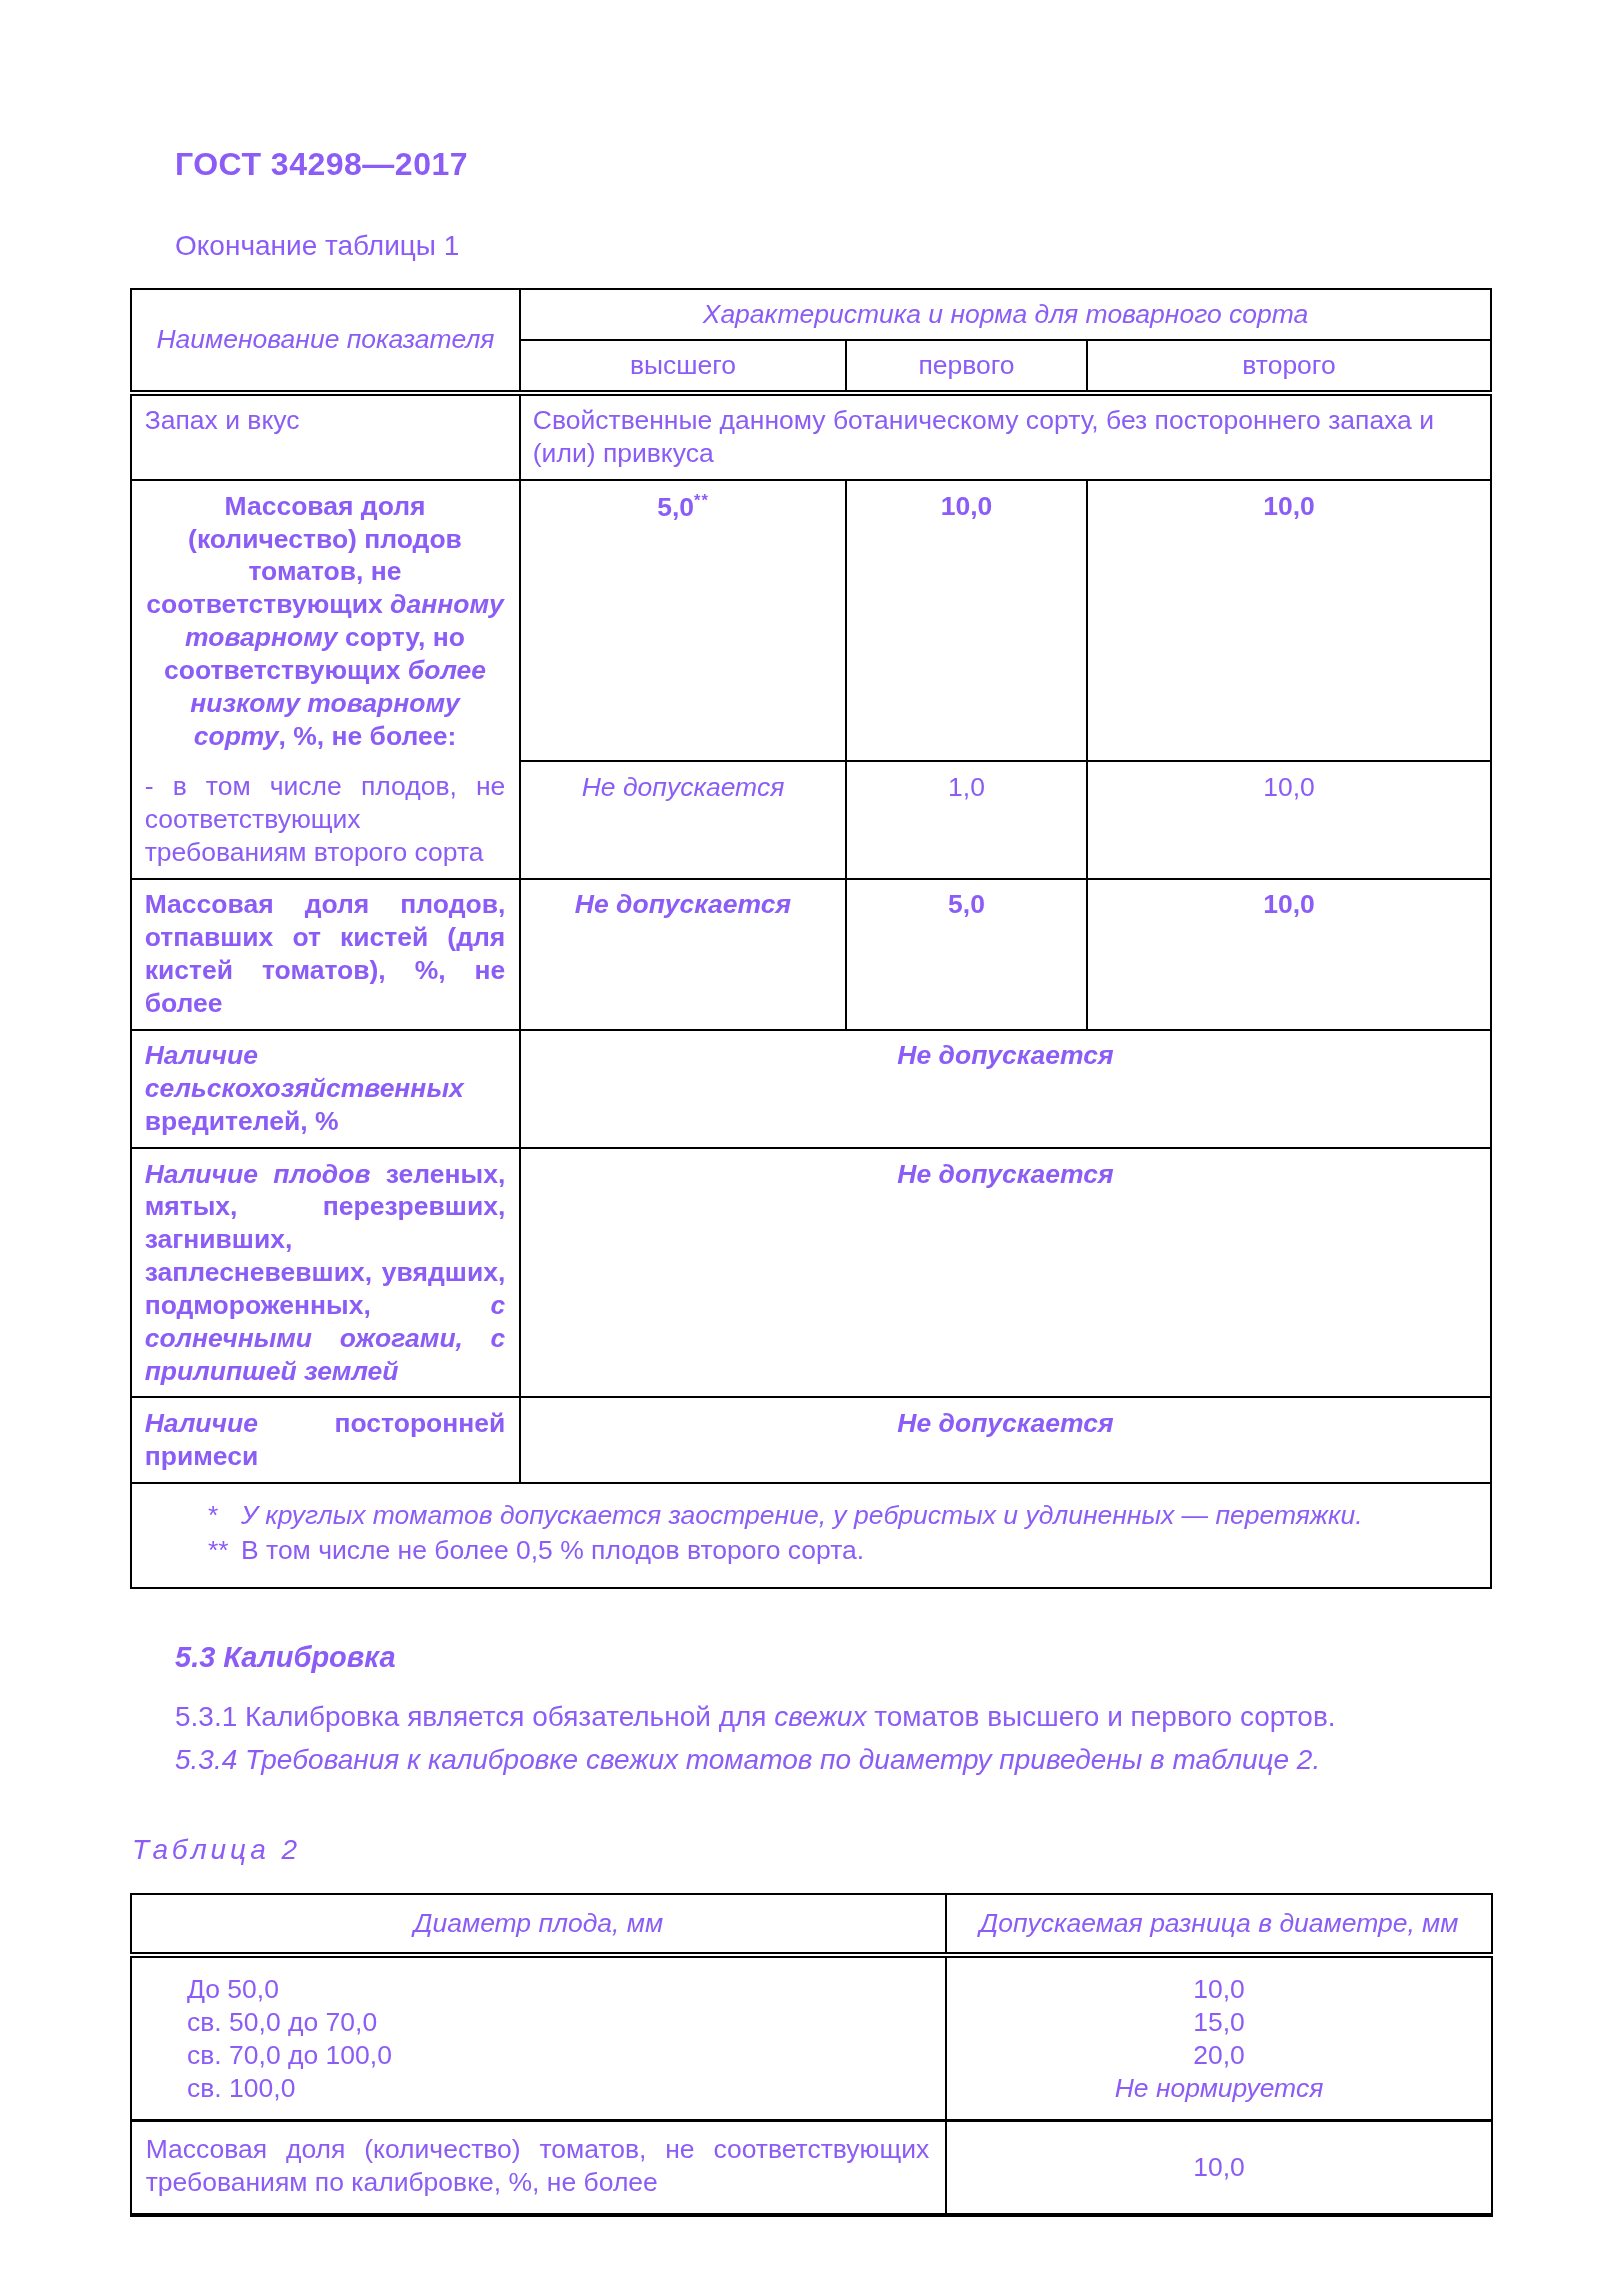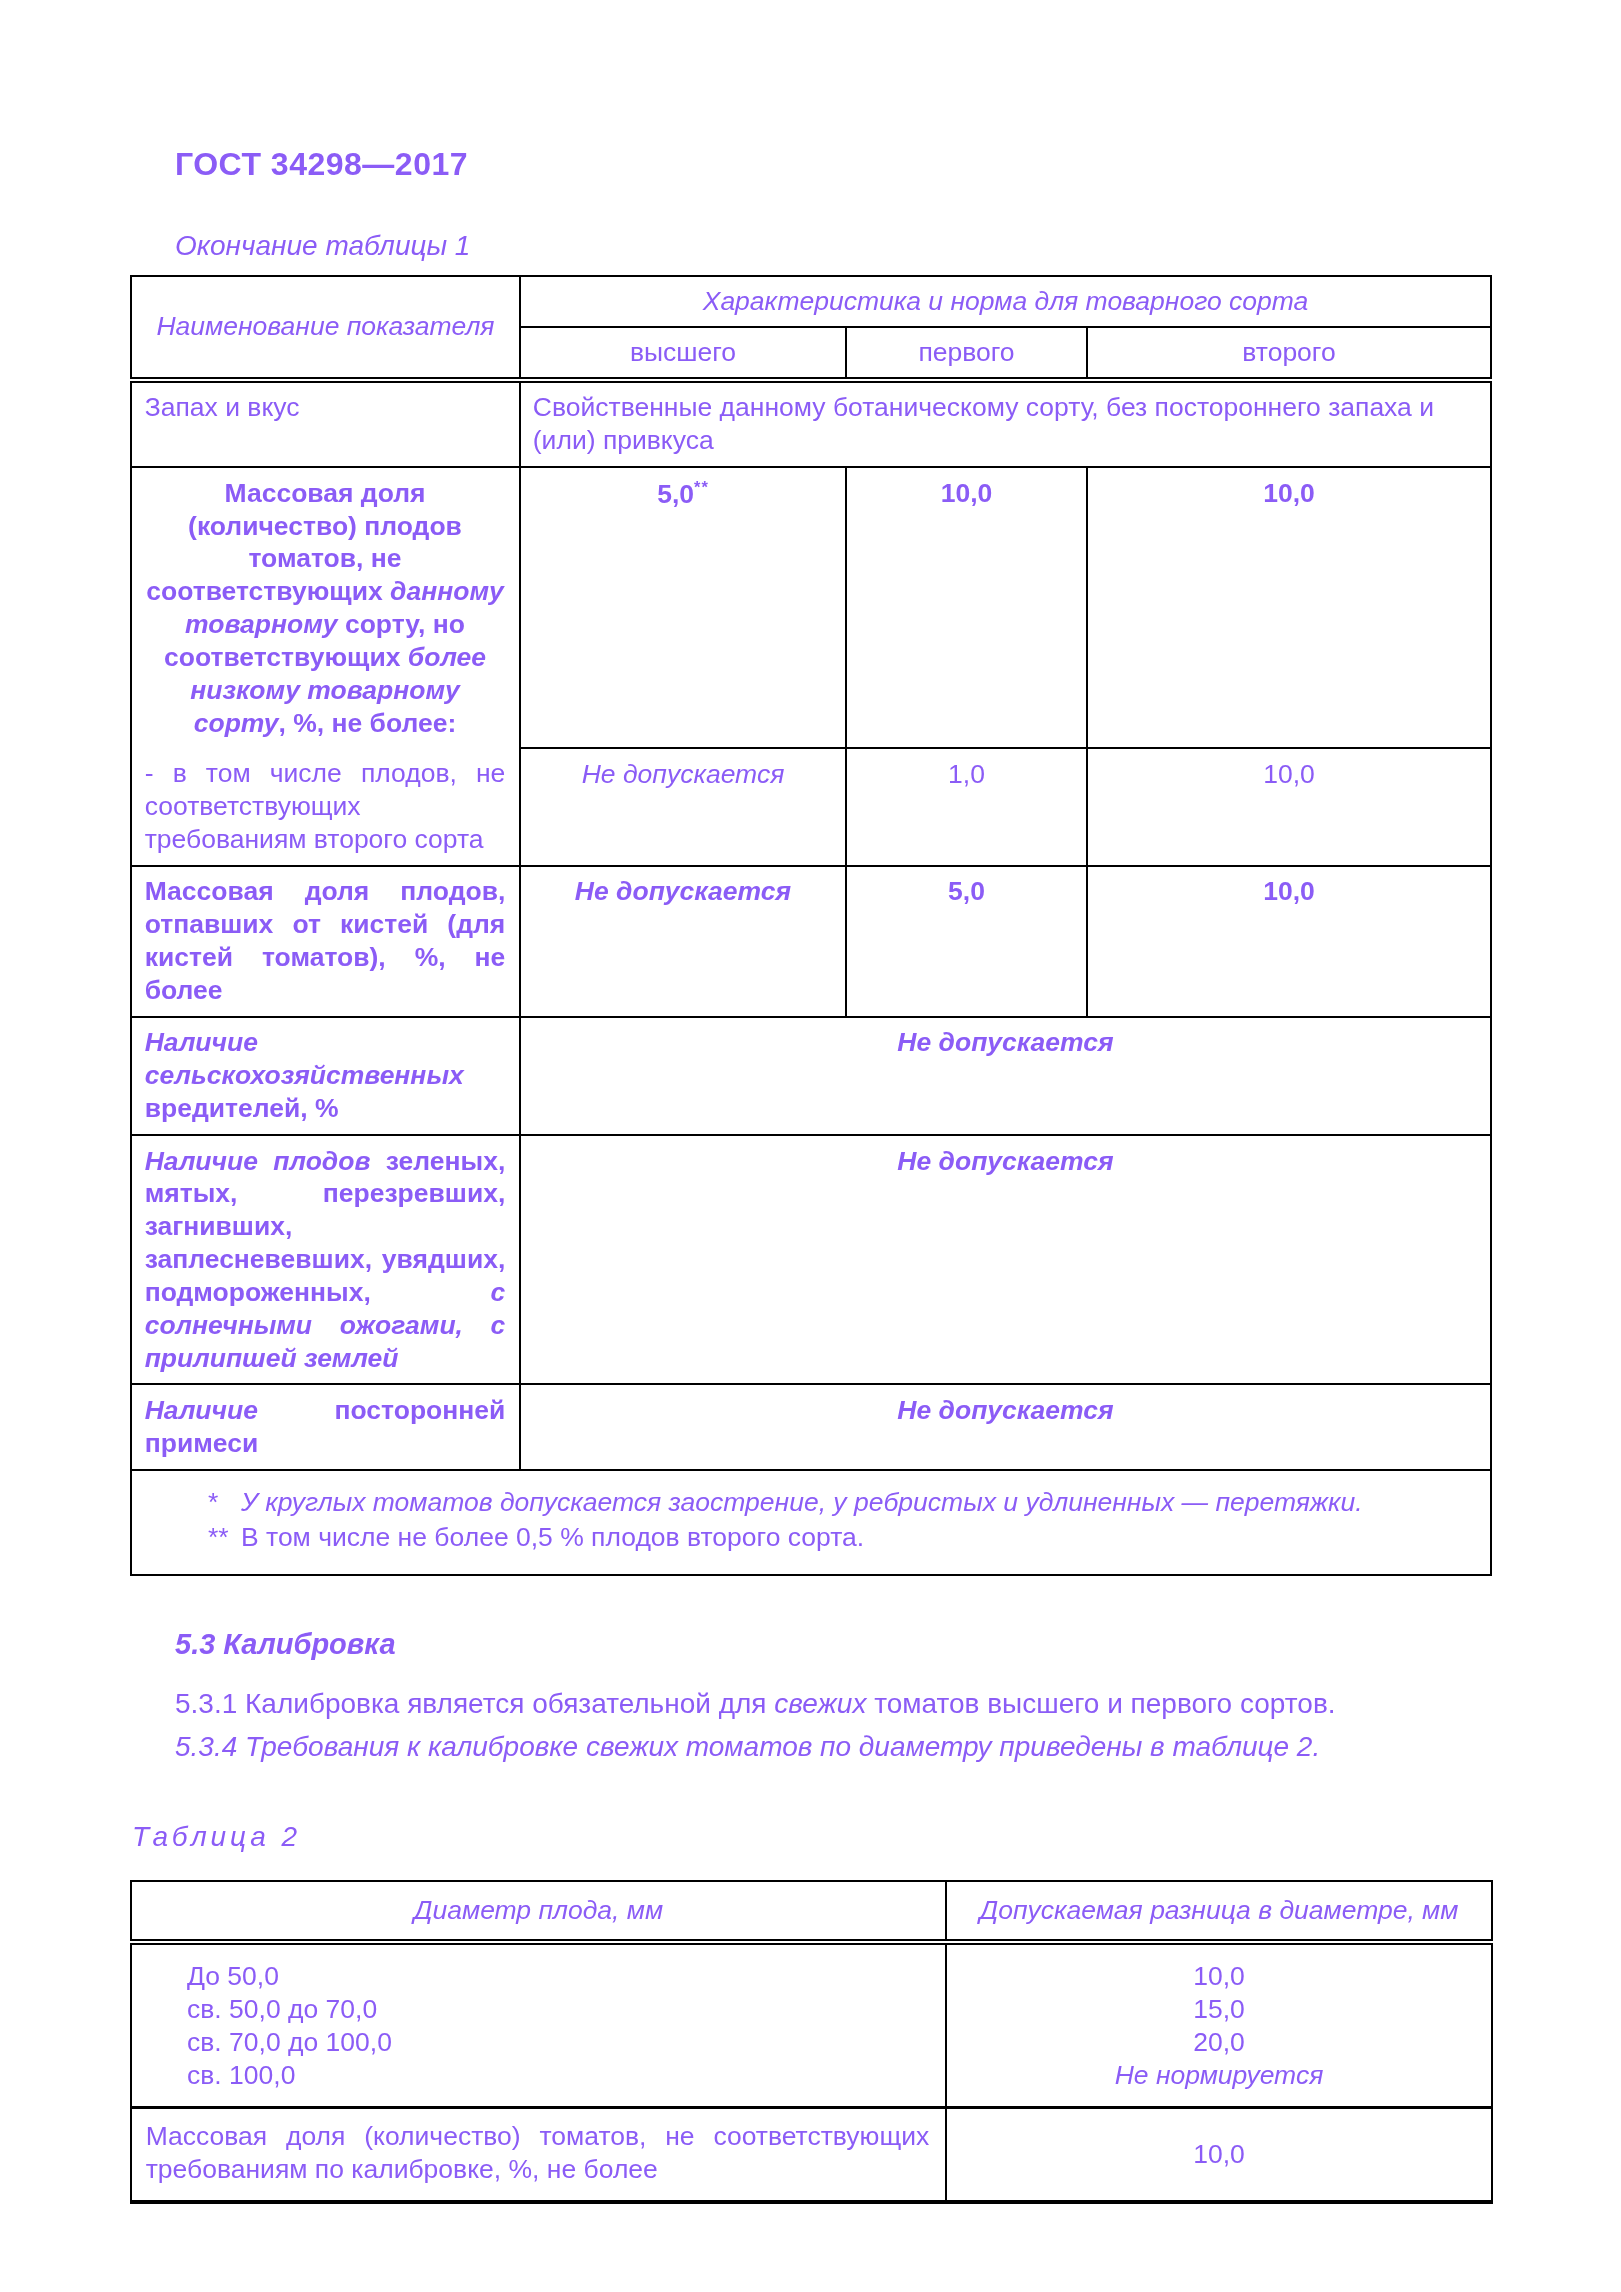--- a/index.html
+++ b/index.html
@@ -19,37 +19,36 @@
   .it { font-style: italic; }
 
   .doc-header {
     margin: 143px 0 0 45px;
     font-weight: bold;
     font-size: 32px;
     letter-spacing: 0.5px;
   }
   .t1-caption {
     margin: 43px 0 0 45px;
-    font-style: italic;
   }
 
   
   table {
     border-collapse: collapse;
     table-layout: fixed;
     width: 1360px;
   }
   td {
     border: 2px solid #000;
     vertical-align: top;
     padding: 8.8px 11.8px;
     font-size: 26.5px;
     line-height: 1.24;
   }
-  .t1 { margin-top: 10px; border: 2.9px solid #000; }
+  .t1 { margin-top: 23px; border: 2.9px solid #000; }
   .t1 .hdr td {
     text-align: center;
     vertical-align: middle;
     padding: 7.8px 9.8px;
   }
   .t1 .hdr-name { font-style: italic; }
   .t1 .hdr-group { font-style: italic; height: 51px; }
   .t1 .sub td { height: 51px; }
   .dbl-bottom { border-bottom: 6.9px double #000 !important; }
   .t1 .c1 { text-align: justify; padding: 8.8px 13.7px 8.8px 12.7px; }

